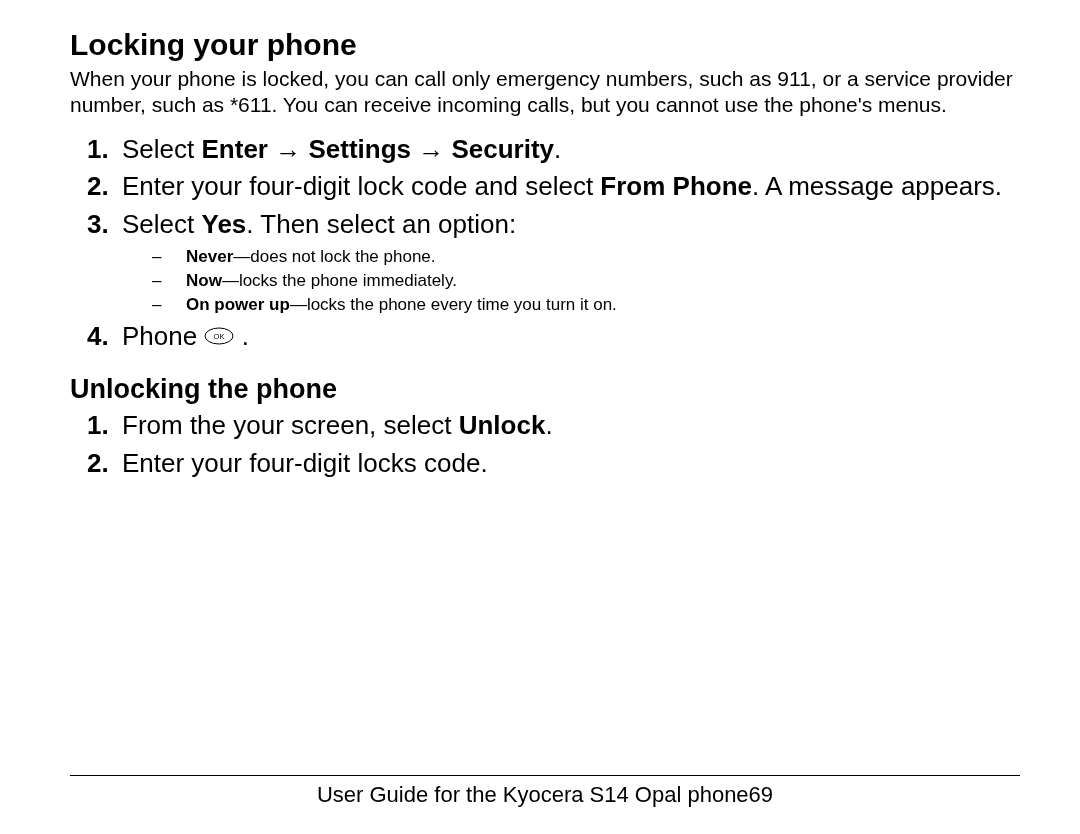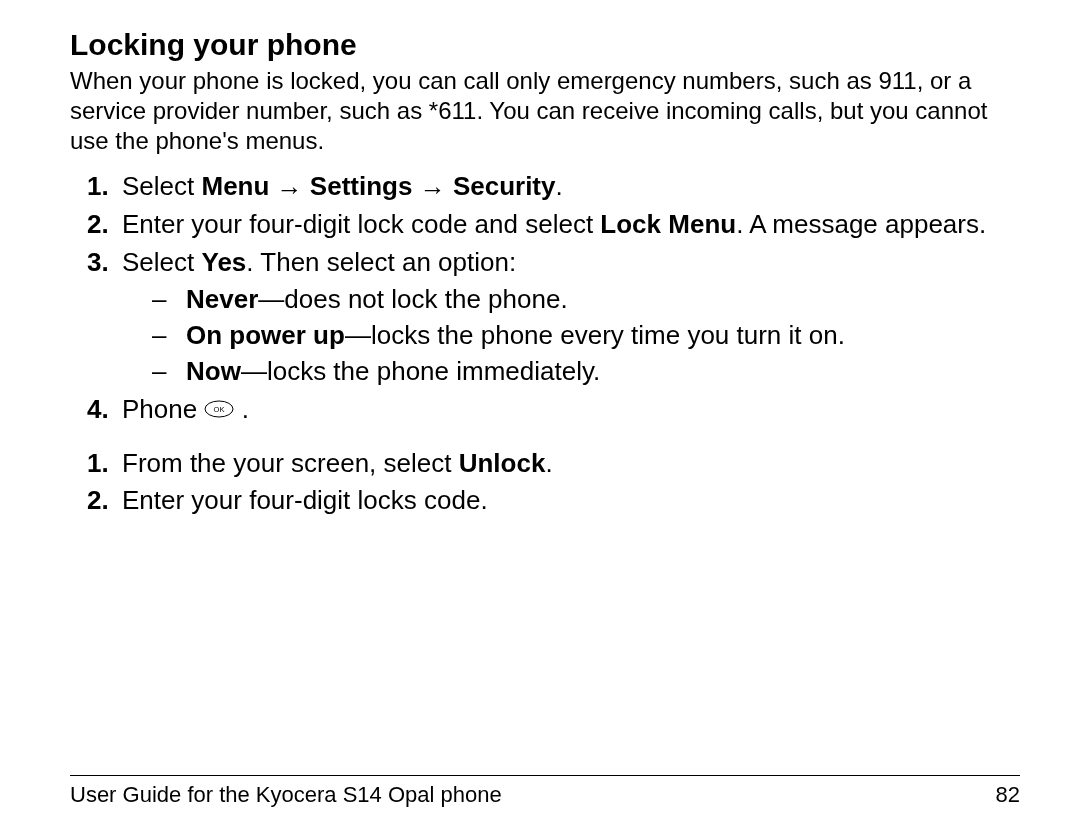--- a/index.html
+++ b/index.html
@@ -17,42 +17,42 @@
     width: 1080px;
     height: 834px;
     padding: 28px 60px 16px 70px;
   }
   .section-title {
     font-size: 30px;
     font-weight: bold;
     margin: 0 0 4px 0;
   }
   .intro {
-    font-size: 24px;
+    font-size: 21px;
     line-height: 1.25;
     margin: 0 0 14px 0;
   }
   ol.nlist {
     margin: 0 0 18px 0;
     padding-left: 46px;
     font-size: 26px;
     line-height: 1.3;
   }
   ol.nlist > li {
     margin-bottom: 4px;
     padding-left: 6px;
   }
   ol.nlist > li::marker {
     font-weight: bold;
   }
   ul.sublist {
     list-style: none;
     margin: 4px 0 0 30px;
     padding: 0;
-    font-size: 26px;
+    font-size: 17px;
     line-height: 1.3;
   }
   ul.sublist > li {
     position: relative;
     padding-left: 34px;
     margin-bottom: 2px;
   }
   ul.sublist > li::before {
     content: "–";
     position: absolute;
@@ -76,72 +76,73 @@
   }
   .footer {
     position: absolute;
     left: 70px;
     right: 60px;
     bottom: 26px;
     border-top: 1px solid #000;
     padding-top: 6px;
     font-size: 22px;
     display: flex;
-    justify-content: space-between;
+    justify-content: center;
   }
 </style>
 </head>
 <body>
 
 <div class="page">
 
   <h2 class="section-title">Locking your phone</h2>
 
   <p class="intro">When your phone is locked, you can call only emergency numbers, such as 911, or a service provider number, such as *611. You can receive incoming calls, but you cannot use the phone's menus.</p>
 
   <ol class="nlist">
     <li>
-      <span>Select </span><span class="boldN">Menu</span><span class="boldN arrow"> → </span><span class="boldN">Settings</span><span class="boldN arrow"> → </span><span class="boldN">Security</span><span>.</span>
+      <span>Select </span><span class="boldN">Enter</span><span class="boldN arrow"> → </span><span class="boldN">Settings</span><span class="boldN arrow"> → </span><span class="boldN">Security</span><span>.</span>
     </li>
     <li>
-      <span>Enter your four-digit lock code and select </span><span class="boldN">Lock Menu</span><span>. A message appears.</span>
+      <span>Enter your four-digit lock code and select </span><span class="boldN">From Phone</span><span>. A message appears.</span>
     </li>
     <li>
       <span>Select </span><span class="boldN">Yes</span><span>. Then select an option:</span>
       <ul class="sublist">
         <li>
           <span class="boldN">Never</span><span>—does not lock the phone.</span>
         </li>
         <li>
-          <span class="boldN">On power up</span><span>—locks the phone every time you turn it on.</span>
+          <span class="boldN">Now</span><span>—locks the phone immediately.</span>
         </li>
         <li>
-          <span class="boldN">Now</span><span>—locks the phone immediately.</span>
+          <span class="boldN">On power up</span><span>—locks the phone every time you turn it on.</span>
         </li>
       </ul>
     </li>
     <li>
       <span>Phone </span>
       <span class="ok-icon">
         <svg viewBox="0 0 60 40">
           <ellipse cx="30" cy="20" rx="28" ry="16" fill="none" stroke="#000" stroke-width="2"></ellipse>
           <text x="30" y="25" font-size="15" font-family="Arial" text-anchor="middle" font-weight="normal">OK</text>
         </svg>
       </span><span> .</span>
     </li>
   </ol>
 
+  <div class="sub-title">Unlocking the phone</div>
 
   <ol class="nlist">
     <li>
       <span>From the your screen, select </span><span class="boldN">Unlock</span><span>.</span>
     </li>
     <li>
       <span>Enter your four-digit locks code.</span>
     </li>
   </ol>
 
   <div class="footer">
     <span>User Guide for the Kyocera S14 Opal phone</span>
-    <span>82</span>
+    <span>69</span>
   </div>
 
 </div>
 
 </body></html>

